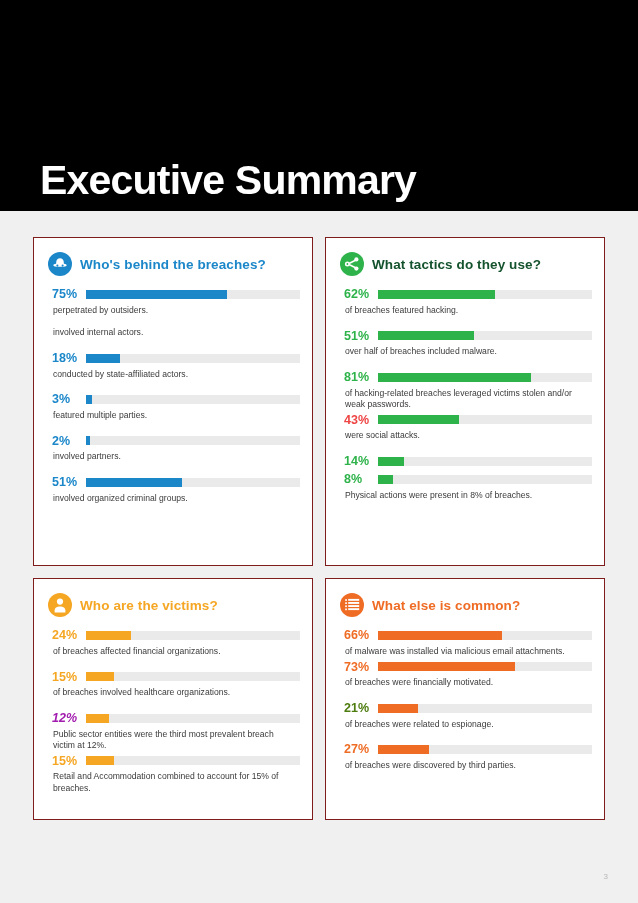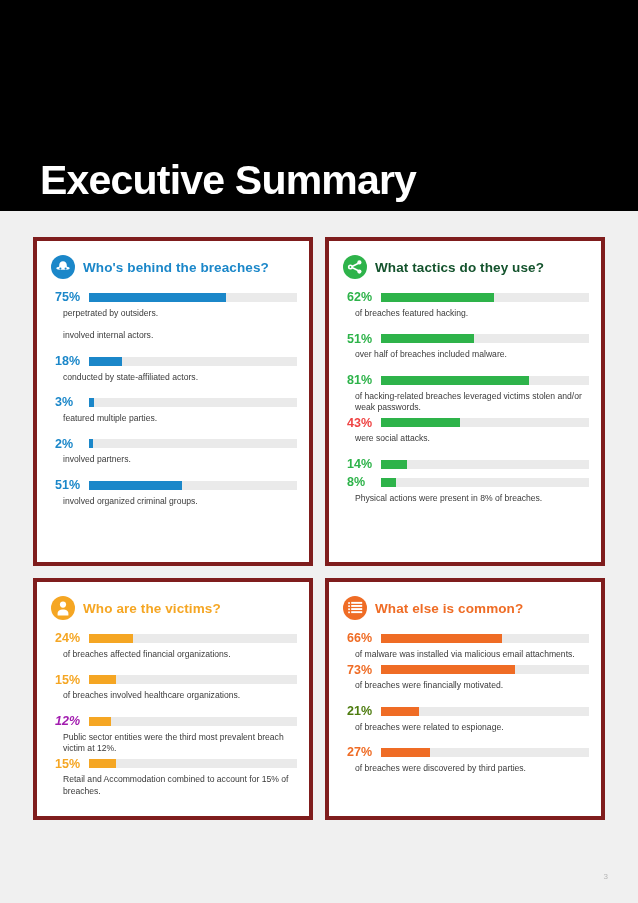--- a/index.html
+++ b/index.html
@@ -56,21 +56,21 @@
     left: 33px;
     top: 26px;
     width: 572px;
     display: flex;
     flex-wrap: wrap;
     gap: 12px 12px;
   }
   .card {
     width: 280px;
     background: #ffffff;
-    border: 4px solid #7f1d1d;
+    border: 1px solid #7f1d1d;
     box-sizing: border-box;
     padding: 12px 12px 12px 12px;
   }
   .card.tall  { height: 329px; }
   .card.short { height: 242px; }
 
   
   .card-head {
     display: flex;
     align-items: center;
@@ -119,21 +119,21 @@
     position: absolute;
     left: 0;
     top: 0;
     bottom: 0;
     height: 9px;
   }
   .stat-desc {
     font-size: 8.6px;
     color: #3a3a3a;
     line-height: 1.32;
-    margin: 2px 0 0 8px;
+    margin: 2px 0 0 1px;
     max-width: 244px;
   }
   .stat.gap-lg { margin-bottom: 11px; }
   .stat.gap-sm { margin-bottom: 1px; }
 
   
   .page-number {
     position: absolute;
     right: 30px;
     bottom: 22px;

